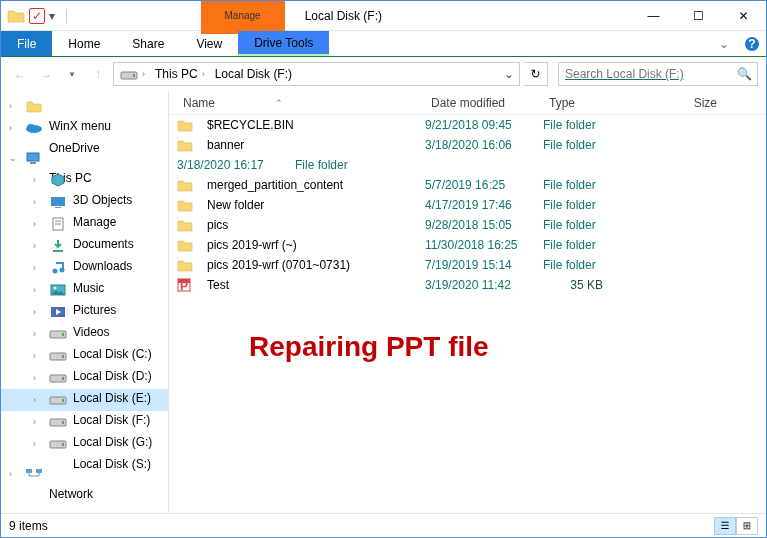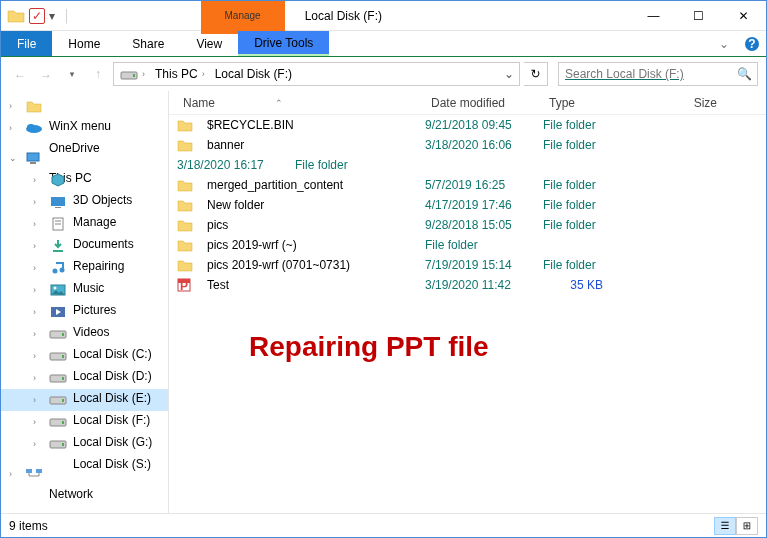--- a/index.html
+++ b/index.html
@@ -51,21 +51,21 @@
 .col-date { width: 118px; }
 .col-type { width: 120px; }
 .col-size { width: 60px; text-align: right; }
 .sort-arrow{ color:#777; font-size:9px;}
 
 .filelist { flex: 1; overflow: auto; }
 .filerow { display: flex; height: 20px; align-items: center; padding-left: 8px; }
 .filerow .col-name { display: flex; align-items: center; gap: 14px; }
 .filerow .col-name .icon { width: 16px; height: 14px; }
 .filerow .col-date, .filerow .col-type { color: #0f766e; }
-.filerow .col-size { color: #1d4ed8; }
+.filerow .col-size { color: #14532d; }
 
 .overlay-text { position: absolute; top: 240px; left: 80px; font-size: 28px; font-weight: 700; color: #c00000; font-family: "Segoe UI", Arial, sans-serif; }
 
 .statusbar { height: 24px; border-top: 1px solid #e5e5e5; display: flex; align-items: center; padding: 0 8px; }
 .statusbar .flex { flex: 1; }
 .view-toggle { display: flex; gap: 0; }
 .view-toggle .vbtn { width: 22px; height: 18px; border: 1px solid #ccc; display: flex; align-items: center; justify-content: center; font-size: 10px;}
 .view-toggle .vbtn.active { background: #cce8ff; border-color:#99cfff; }
 
 svg { display: block; }
@@ -209,21 +209,21 @@
           <span class="label">Documents</span>
         </div>
         <div class="navitem sub">
           <span class="caret">›</span>
           <span class="icon">
             <svg width="14" height="14">
               <path d="M7 1 v7 m-3 -3 l3 3 l3 -3" stroke="#3a8" fill="none" stroke-width="2"></path>
               <rect x="2" y="11" width="10" height="2" fill="#3a8"></rect>
             </svg>
           </span>
-          <span class="label">Repairing</span>
+          <span class="label">Downloads</span>
         </div>
         <div class="navitem sub">
           <span class="caret">›</span>
           <span class="icon">
             <svg width="14" height="14">
               <path d="M5 2 h7 v7" stroke="#3a90d0" fill="none" stroke-width="2"></path>
               <circle cx="4" cy="10" r="2.5" fill="#3a90d0"></circle>
               <circle cx="11" cy="9" r="2.5" fill="#3a90d0"></circle>
             </svg>
           </span>
@@ -408,20 +408,21 @@
         </div>
         <div class="filerow">
           <div class="col-name">
             <span class="icon">
               <svg width="16" height="14">
                 <path class="folder-icon-y" d="M1 3 h5 l2 2 h7 v8 h-14 z"></path>
               </svg>
             </span>
             <span>pics 2019-wrf (~)</span>
           </div>
+          <div class="col-date">11/30/2018 16:25</div>
           <div class="col-type">File folder</div>
           <div class="col-size"></div>
         </div>
         <div class="filerow">
           <div class="col-name">
             <span class="icon">
               <svg width="16" height="14">
                 <path class="folder-icon-y" d="M1 3 h5 l2 2 h7 v8 h-14 z"></path>
               </svg>
             </span>

